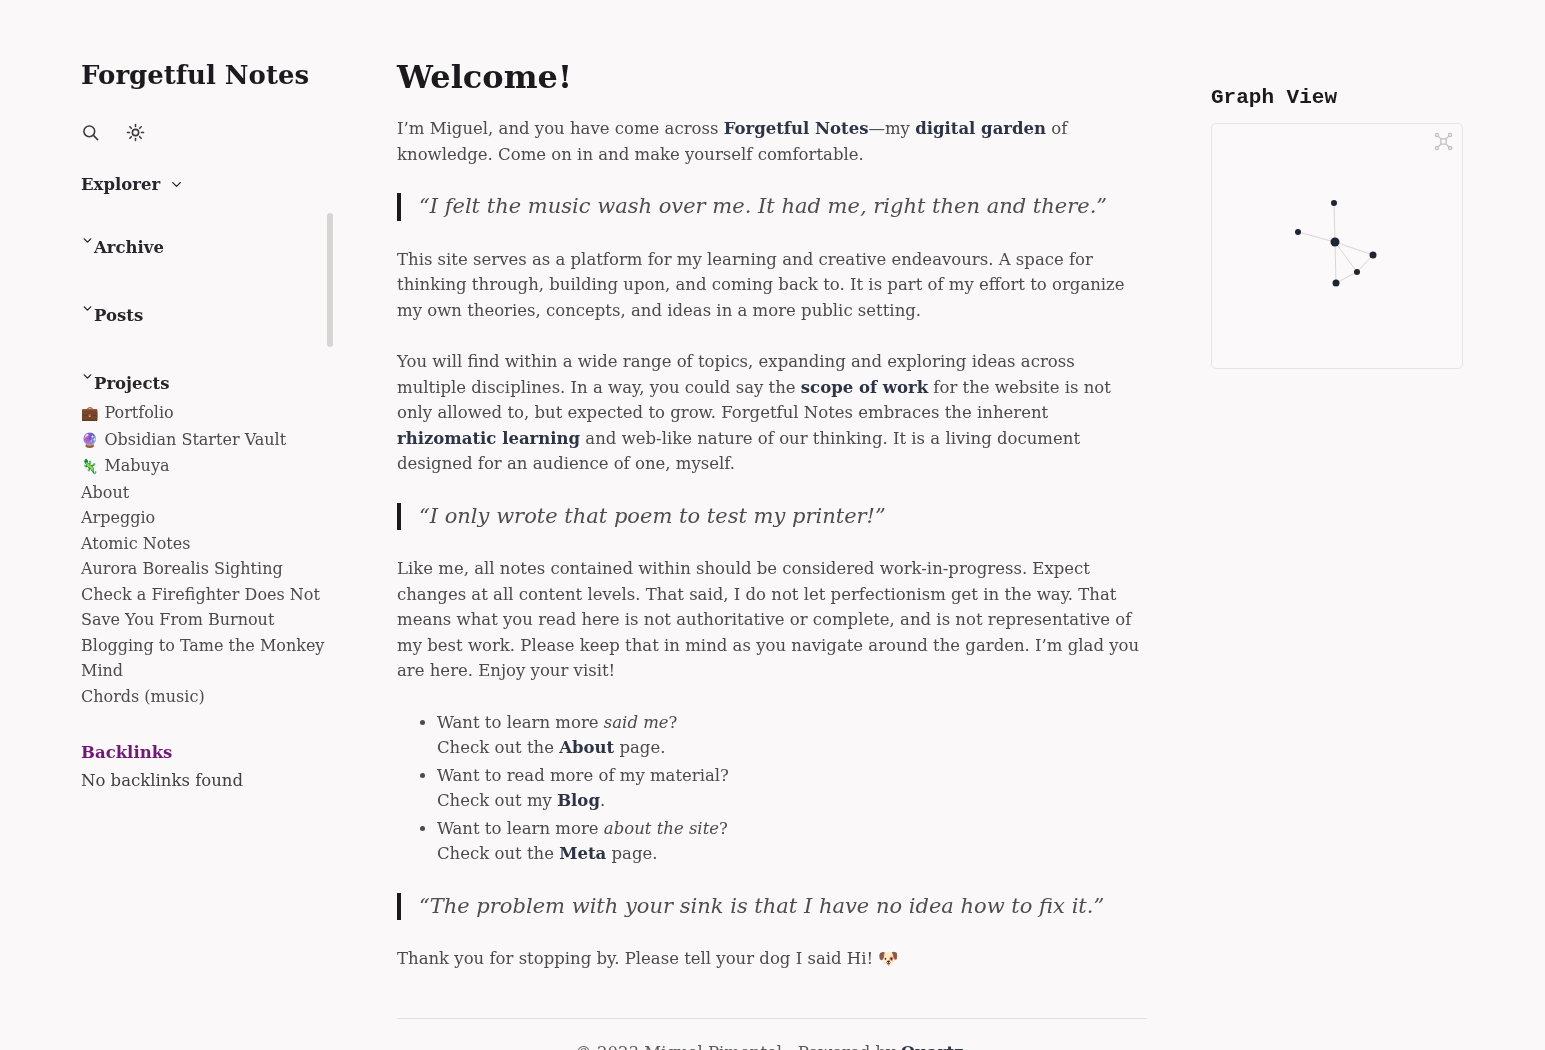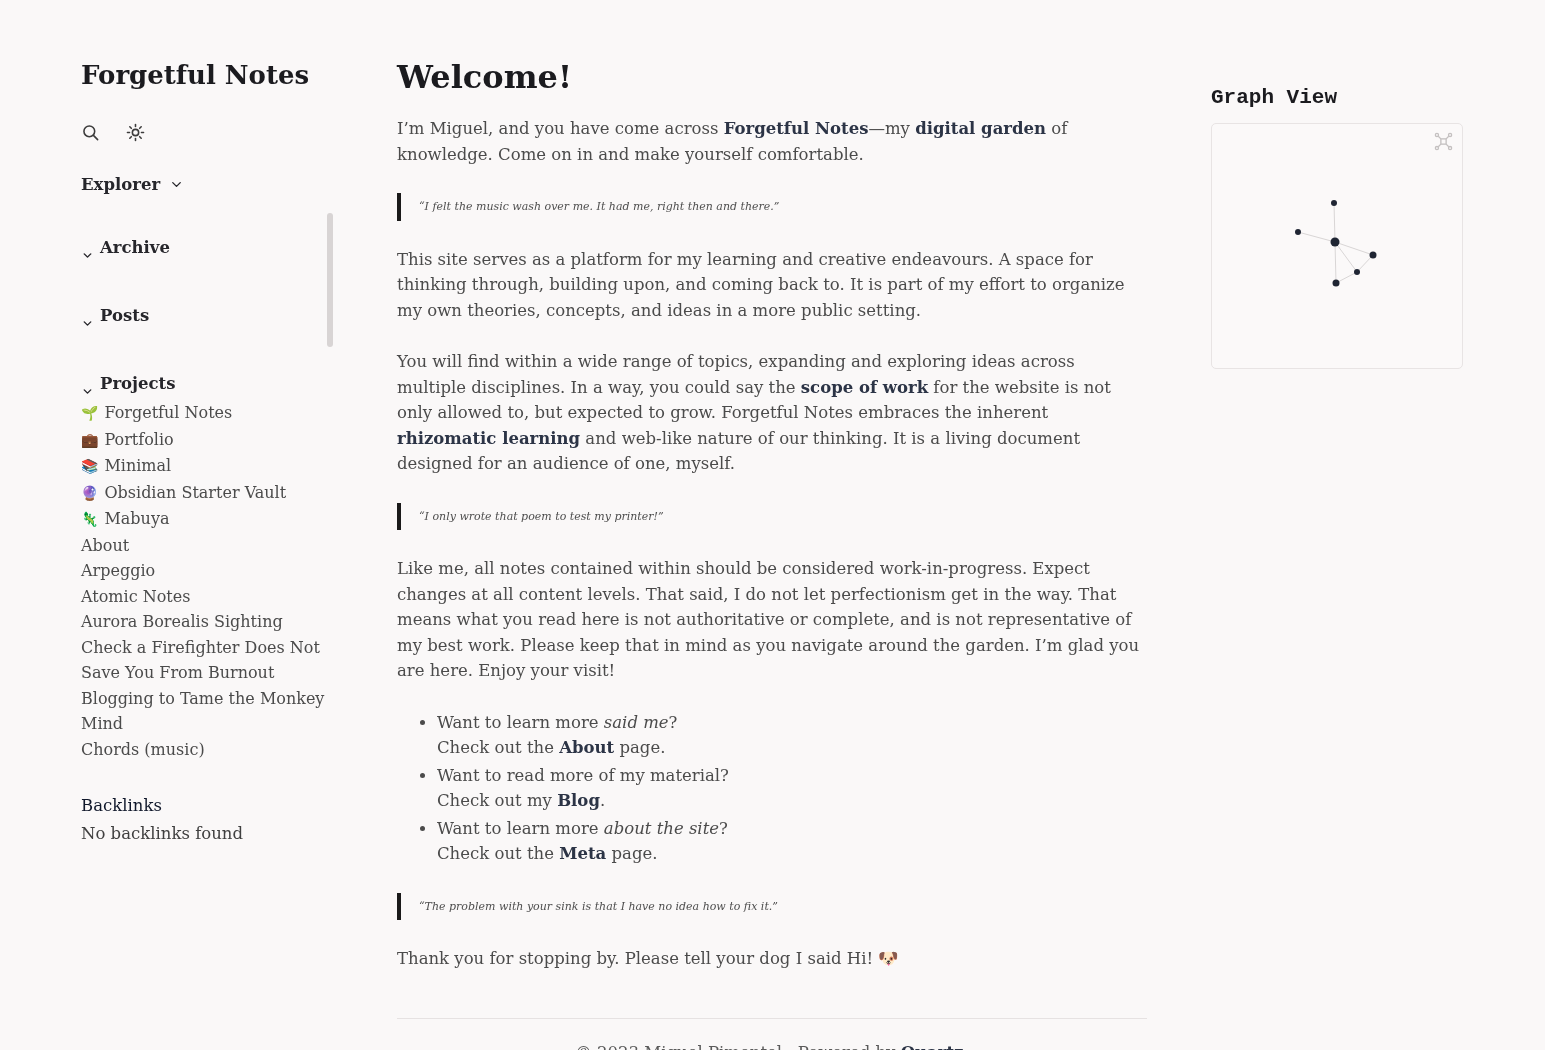--- a/index.html
+++ b/index.html
@@ -12,38 +12,38 @@
     font-family: "DejaVu Serif", serif;
   }
   .page { display: flex; align-items: flex-start; width: 1545px; }
 
   
   .sidebar { width: 250px; margin-left: 81px; padding-top: 60px; position: relative; flex: none; }
   .site-title { font-size: 26px; font-weight: 700; color: #1b1b1f; margin: 0 0 32px; cursor: pointer; }
   .icon-row { display: flex; align-items: center; gap: 25px; margin-bottom: 32px; }
   .icon-btn { display: inline-flex; cursor: pointer; }
   .explorer-head { display: flex; align-items: center; gap: 9px; font-weight: 700; font-size: 16.5px; color: #26262b; margin-bottom: 12px; cursor: pointer; }
-  .folder-row { display: flex; align-items: flex-end; gap: 6px; font-weight: 700; font-size: 16.5px; color: #26262b; line-height: 28px; cursor: pointer; margin-top: 40px; }
+  .folder-row { display: flex; align-items: flex-start; font-weight: 700; font-size: 16.5px; color: #26262b; line-height: 28px; cursor: pointer; margin-top: 40px; }
   .chev { flex: none; }
   .file-list { margin: 2px 0 0; padding: 0; list-style: none; font-size: 16px; line-height: 25.5px; color: #4b4b4b; }
   .file-item { cursor: pointer; }
   .file-item .emoji { margin-right: 6px; font-size: 14px; }
   .backlinks { margin-top: 34px; }
-  .backlinks-title { font-weight: 400; font-size: 16.5px; color: #0f172a; margin: 0 0 9px; }
+  .backlinks-title { font-weight: 700; font-size: 16.5px; color: #701a75; margin: 0 0 9px; }
   .backlinks-empty { font-size: 16.5px; color: #404040; }
   .explorer-scrollbar { position: absolute; left: 246px; top: 213px; width: 6px; height: 134px; border-radius: 3px; background: #d8d4d4; cursor: grab; }
 
   
   .main { width: 750px; margin-left: 66px; padding-top: 50px; }
   .page-title { font-size: 32px; font-weight: 700; color: #1b1b1f; margin: 8px 0 20px; }
   .main p { font-size: 16.5px; line-height: 25.5px; margin: 0 0 26px; }
   .main blockquote {
     margin: 0 0 26px; padding: 1px 0 1px 18px;
     border-left: 4px solid #1a1a1a;
-    font-style: italic; font-size: 11px; line-height: 25.5px; color: #4e4e4e;
+    font-style: italic; font-size: 21px; line-height: 25.5px; color: #4e4e4e;
   }
   .main ul { margin: 0 0 26px; padding-left: 40px; font-size: 16.5px; line-height: 25.5px; }
   .main li { margin-bottom: 2px; }
   .lnk { font-weight: 700; color: #2c3446; cursor: pointer; }
   .it { font-style: italic; }
   .divider { border: none; border-top: 1px solid #e6e2e2; margin: 46px 0 24px; }
   .footer { text-align: center; font-size: 16.5px; color: #5a5a5a; }
 
   
   .rightbar { width: 252px; margin-left: 64px; padding-top: 86px; flex: none; font-family: Liberation Mono, monospace; }
@@ -103,23 +103,21 @@
         <span>Posts</span>
       </div>
       <div class="folder-row">
         <svg class="chev" width="13" height="13" viewBox="0 0 24 24" fill="none" stroke="#26262b" stroke-width="2.6" stroke-linecap="round" stroke-linejoin="round">
             <polyline points="6 9 12 15 18 9"></polyline>
           </svg>
         <span>Projects</span>
       </div>
 
       <ul class="file-list">
-        <li class="file-item"><span class="emoji">🌱</span><span>Forgetful Notes</span></li>
         <li class="file-item"><span class="emoji">💼</span><span>Portfolio</span></li>
-        <li class="file-item"><span class="emoji">📚</span><span>Minimal</span></li>
         <li class="file-item"><span class="emoji">🔮</span><span>Obsidian Starter Vault</span></li>
         <li class="file-item"><span class="emoji">🦎</span><span>Mabuya</span></li>
         <li class="file-item">About</li>
         <li class="file-item">Arpeggio</li>
         <li class="file-item">Atomic Notes</li>
         <li class="file-item">Aurora Borealis Sighting</li>
         <li class="file-item">Check a Firefighter Does Not Save You From Burnout</li>
         <li class="file-item">Blogging to Tame the Monkey Mind</li>
         <li class="file-item">Chords (music)</li>
       </ul>

